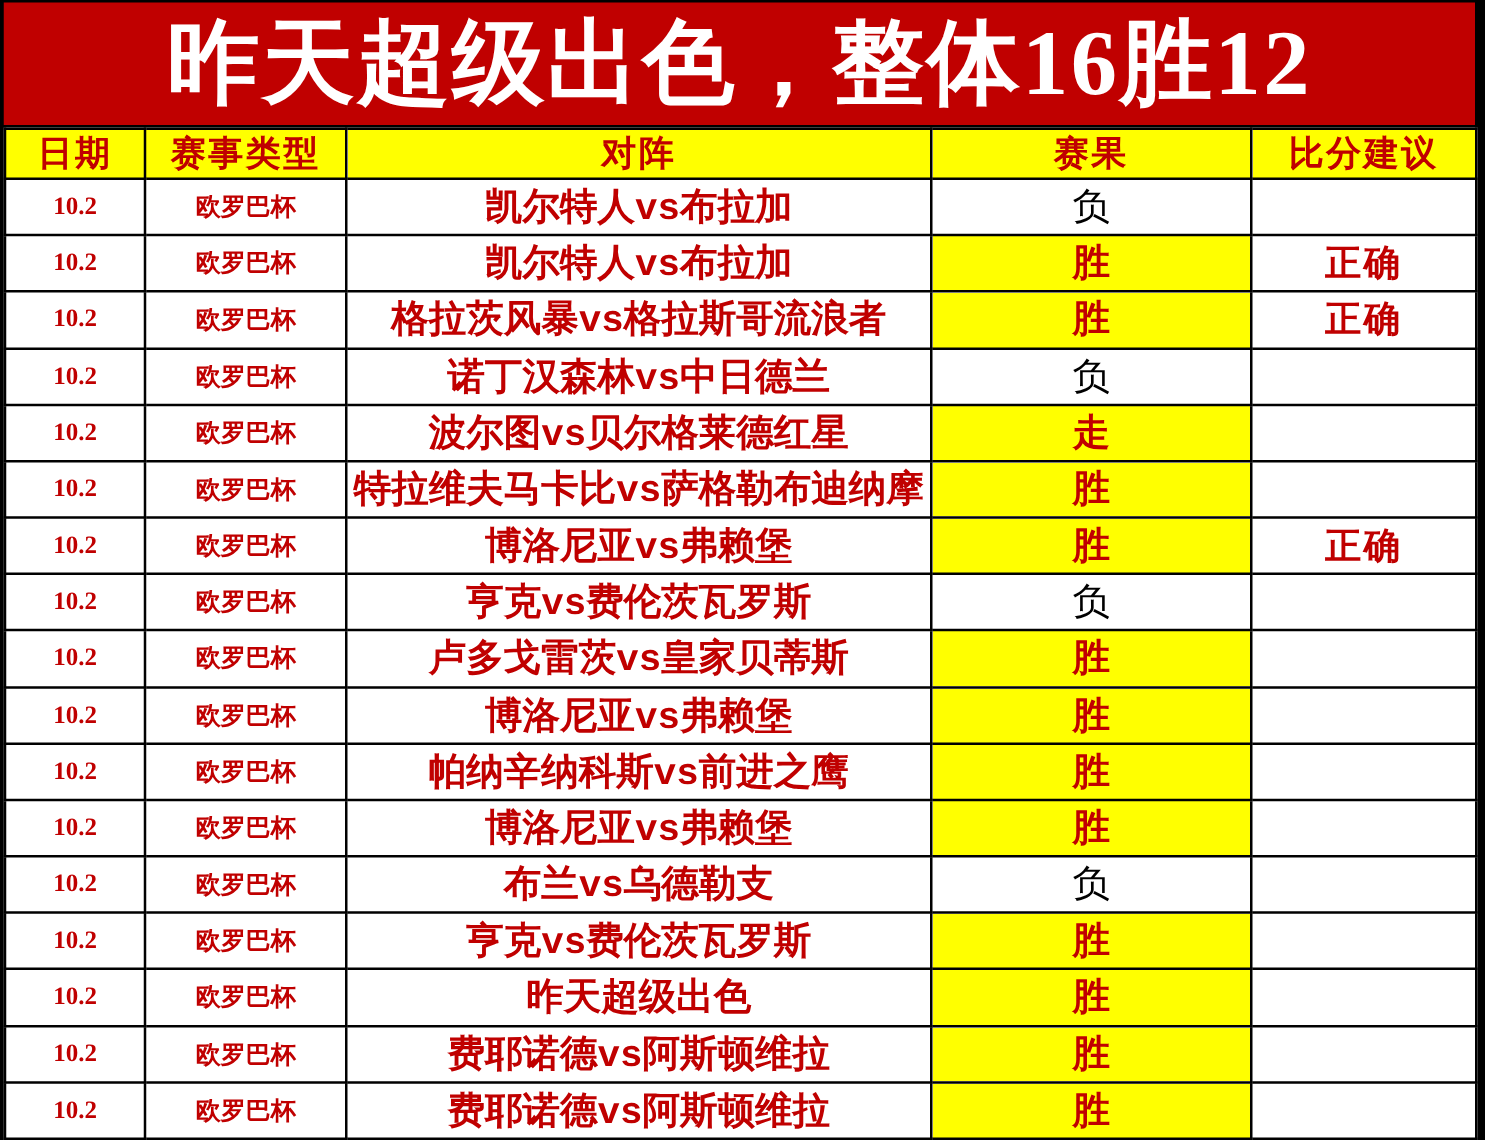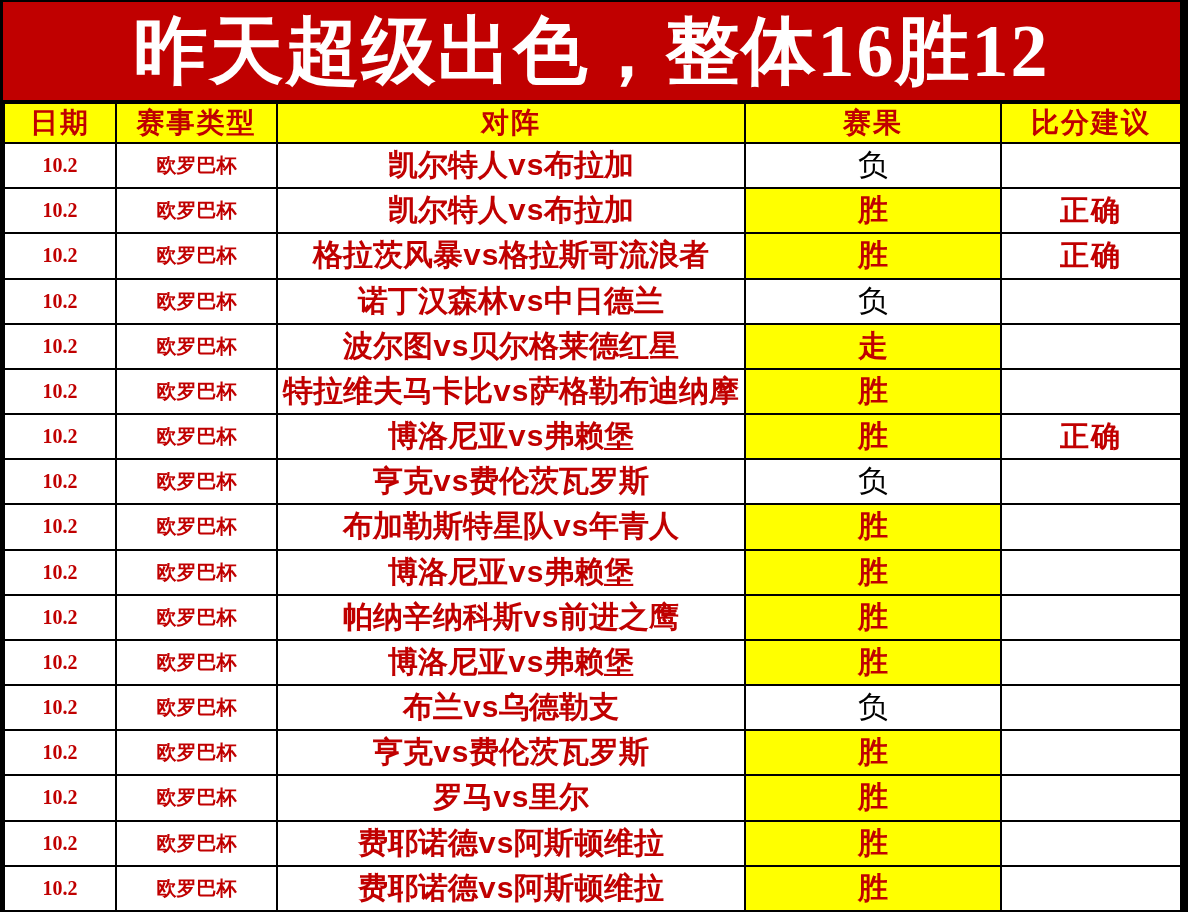--- a/index.html
+++ b/index.html
@@ -172,21 +172,21 @@
         <tr>
     <td class="c-date">10.2</td>
     <td class="c-league">欧罗巴杯</td>
     <td class="c-match">亨克vs费伦茨瓦罗斯</td>
     <td class="c-result">负</td>
     <td class="c-advice"></td>
   </tr>
         <tr>
     <td class="c-date">10.2</td>
     <td class="c-league">欧罗巴杯</td>
-    <td class="c-match">布加勒斯特星队vs年青人</td>
+    <td class="c-match">卢多戈雷茨vs皇家贝蒂斯</td>
     <td class="c-result win">胜</td>
     <td class="c-advice"></td>
   </tr>
         <tr>
     <td class="c-date">10.2</td>
     <td class="c-league">欧罗巴杯</td>
     <td class="c-match">博洛尼亚vs弗赖堡</td>
     <td class="c-result win">胜</td>
     <td class="c-advice"></td>
   </tr>
@@ -214,21 +214,21 @@
         <tr>
     <td class="c-date">10.2</td>
     <td class="c-league">欧罗巴杯</td>
     <td class="c-match">亨克vs费伦茨瓦罗斯</td>
     <td class="c-result win">胜</td>
     <td class="c-advice"></td>
   </tr>
         <tr>
     <td class="c-date">10.2</td>
     <td class="c-league">欧罗巴杯</td>
-    <td class="c-match">罗马vs里尔</td>
+    <td class="c-match">昨天超级出色</td>
     <td class="c-result win">胜</td>
     <td class="c-advice"></td>
   </tr>
         <tr>
     <td class="c-date">10.2</td>
     <td class="c-league">欧罗巴杯</td>
     <td class="c-match">费耶诺德vs阿斯顿维拉</td>
     <td class="c-result win">胜</td>
     <td class="c-advice"></td>
   </tr>

